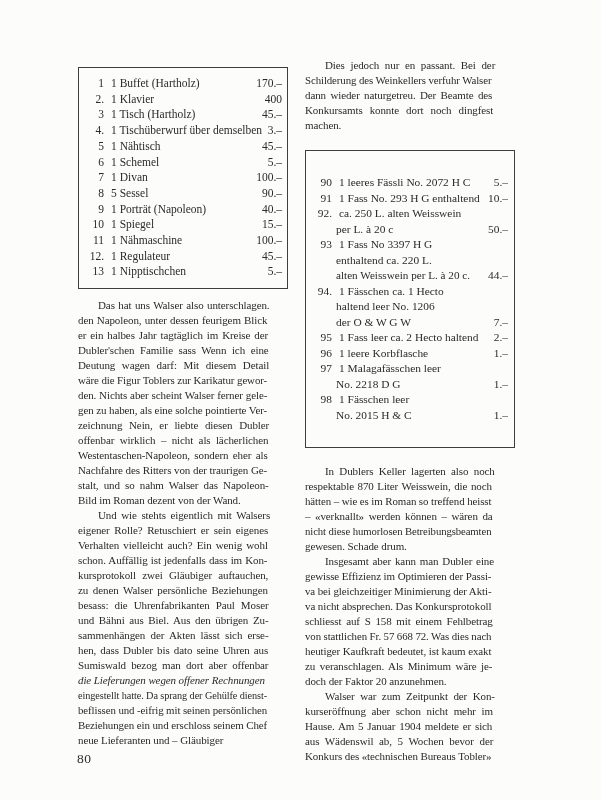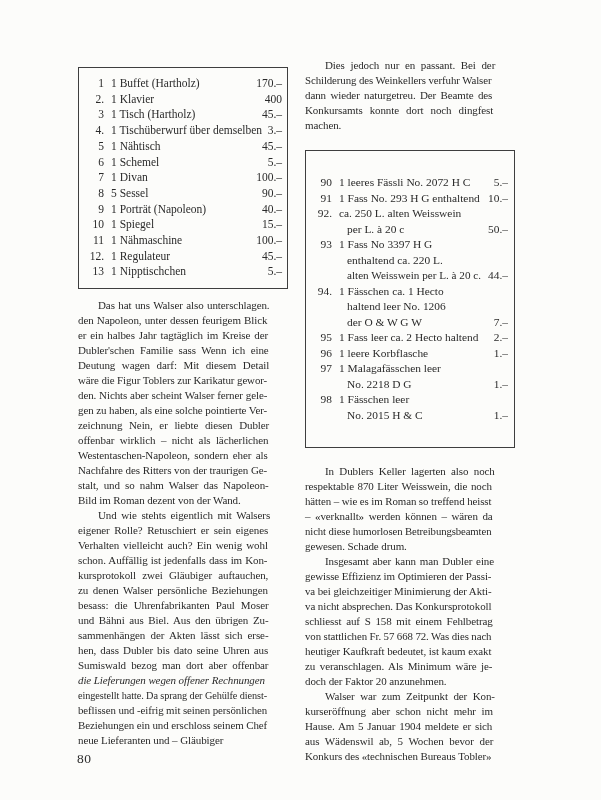--- a/index.html
+++ b/index.html
@@ -33,21 +33,21 @@
   #right-box { width:210px; padding:24px 6px; margin-top:17px; }
   #left-text { margin-top:9px; }
   #right-text-bottom { margin-top:16px; }
 
   .box-row { display:flex; align-items:baseline; white-space:nowrap; }
   #left-box  .box-row { font-size:11.5px; line-height:15.7px; }
   #right-box .box-row { font-size:11.4px; line-height:15.5px; }
 
   .cell-no   { flex:none; width:20px; text-align:right; }
   .cell-text { flex:1 1 auto; min-width:0; margin-left:7px; overflow:visible; }
-  .cell-text.cont { margin-left:15px; }
+  .cell-text.cont { margin-left:4px; }
   .cell-price { flex:none; margin-left:4px; text-align:right; }
 
   .lt { display:inline; }
 
   .page-number {
     position:absolute;
     left:77px; top:751px;
     font-size:13.5px;
     letter-spacing:0.5px;
     color:#2f2f2f;

